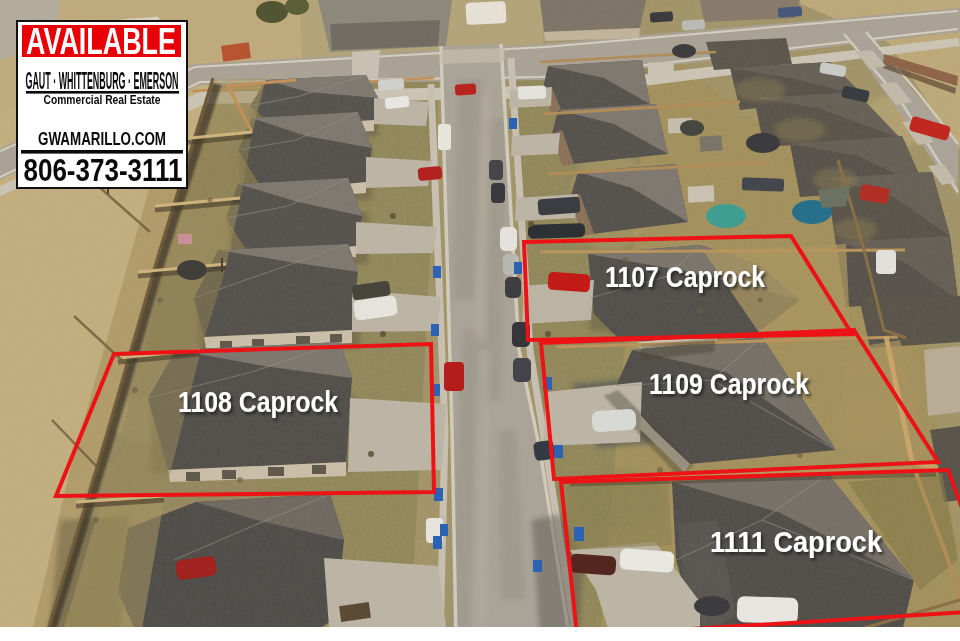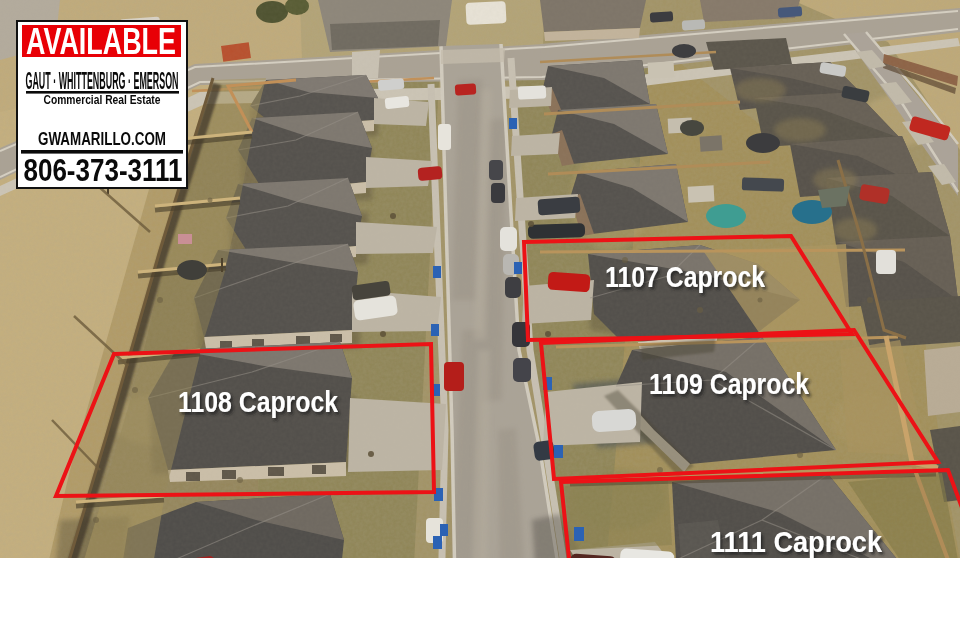--- a/index.html
+++ b/index.html
@@ -1,16 +1,16 @@
 <!DOCTYPE html>
 <html><head>
 <meta charset="utf-8">
 <style>
 html,body{margin:0;padding:0;}
-#scene{position:relative;width:960px;height:558px;overflow:hidden;font-family:"Liberation Sans", sans-serif;}
+#scene{position:relative;width:960px;height:627px;overflow:hidden;font-family:"Liberation Sans", sans-serif;}
 </style>
 </head>
 <body>
 <div id="scene">
 <svg width="960" height="641" viewBox="0 0 960 641">
 <defs>
 <filter id="grain">
 <feTurbulence type="fractalNoise" baseFrequency="0.3" numOctaves="2" seed="11"></feTurbulence>
 <feColorMatrix type="matrix" values="0 0 0 0 0.42  0 0 0 0 0.38  0 0 0 0 0.28  0 0 0 0.6 0"></feColorMatrix>
 <feComposite in2="SourceGraphic" operator="in"></feComposite>

